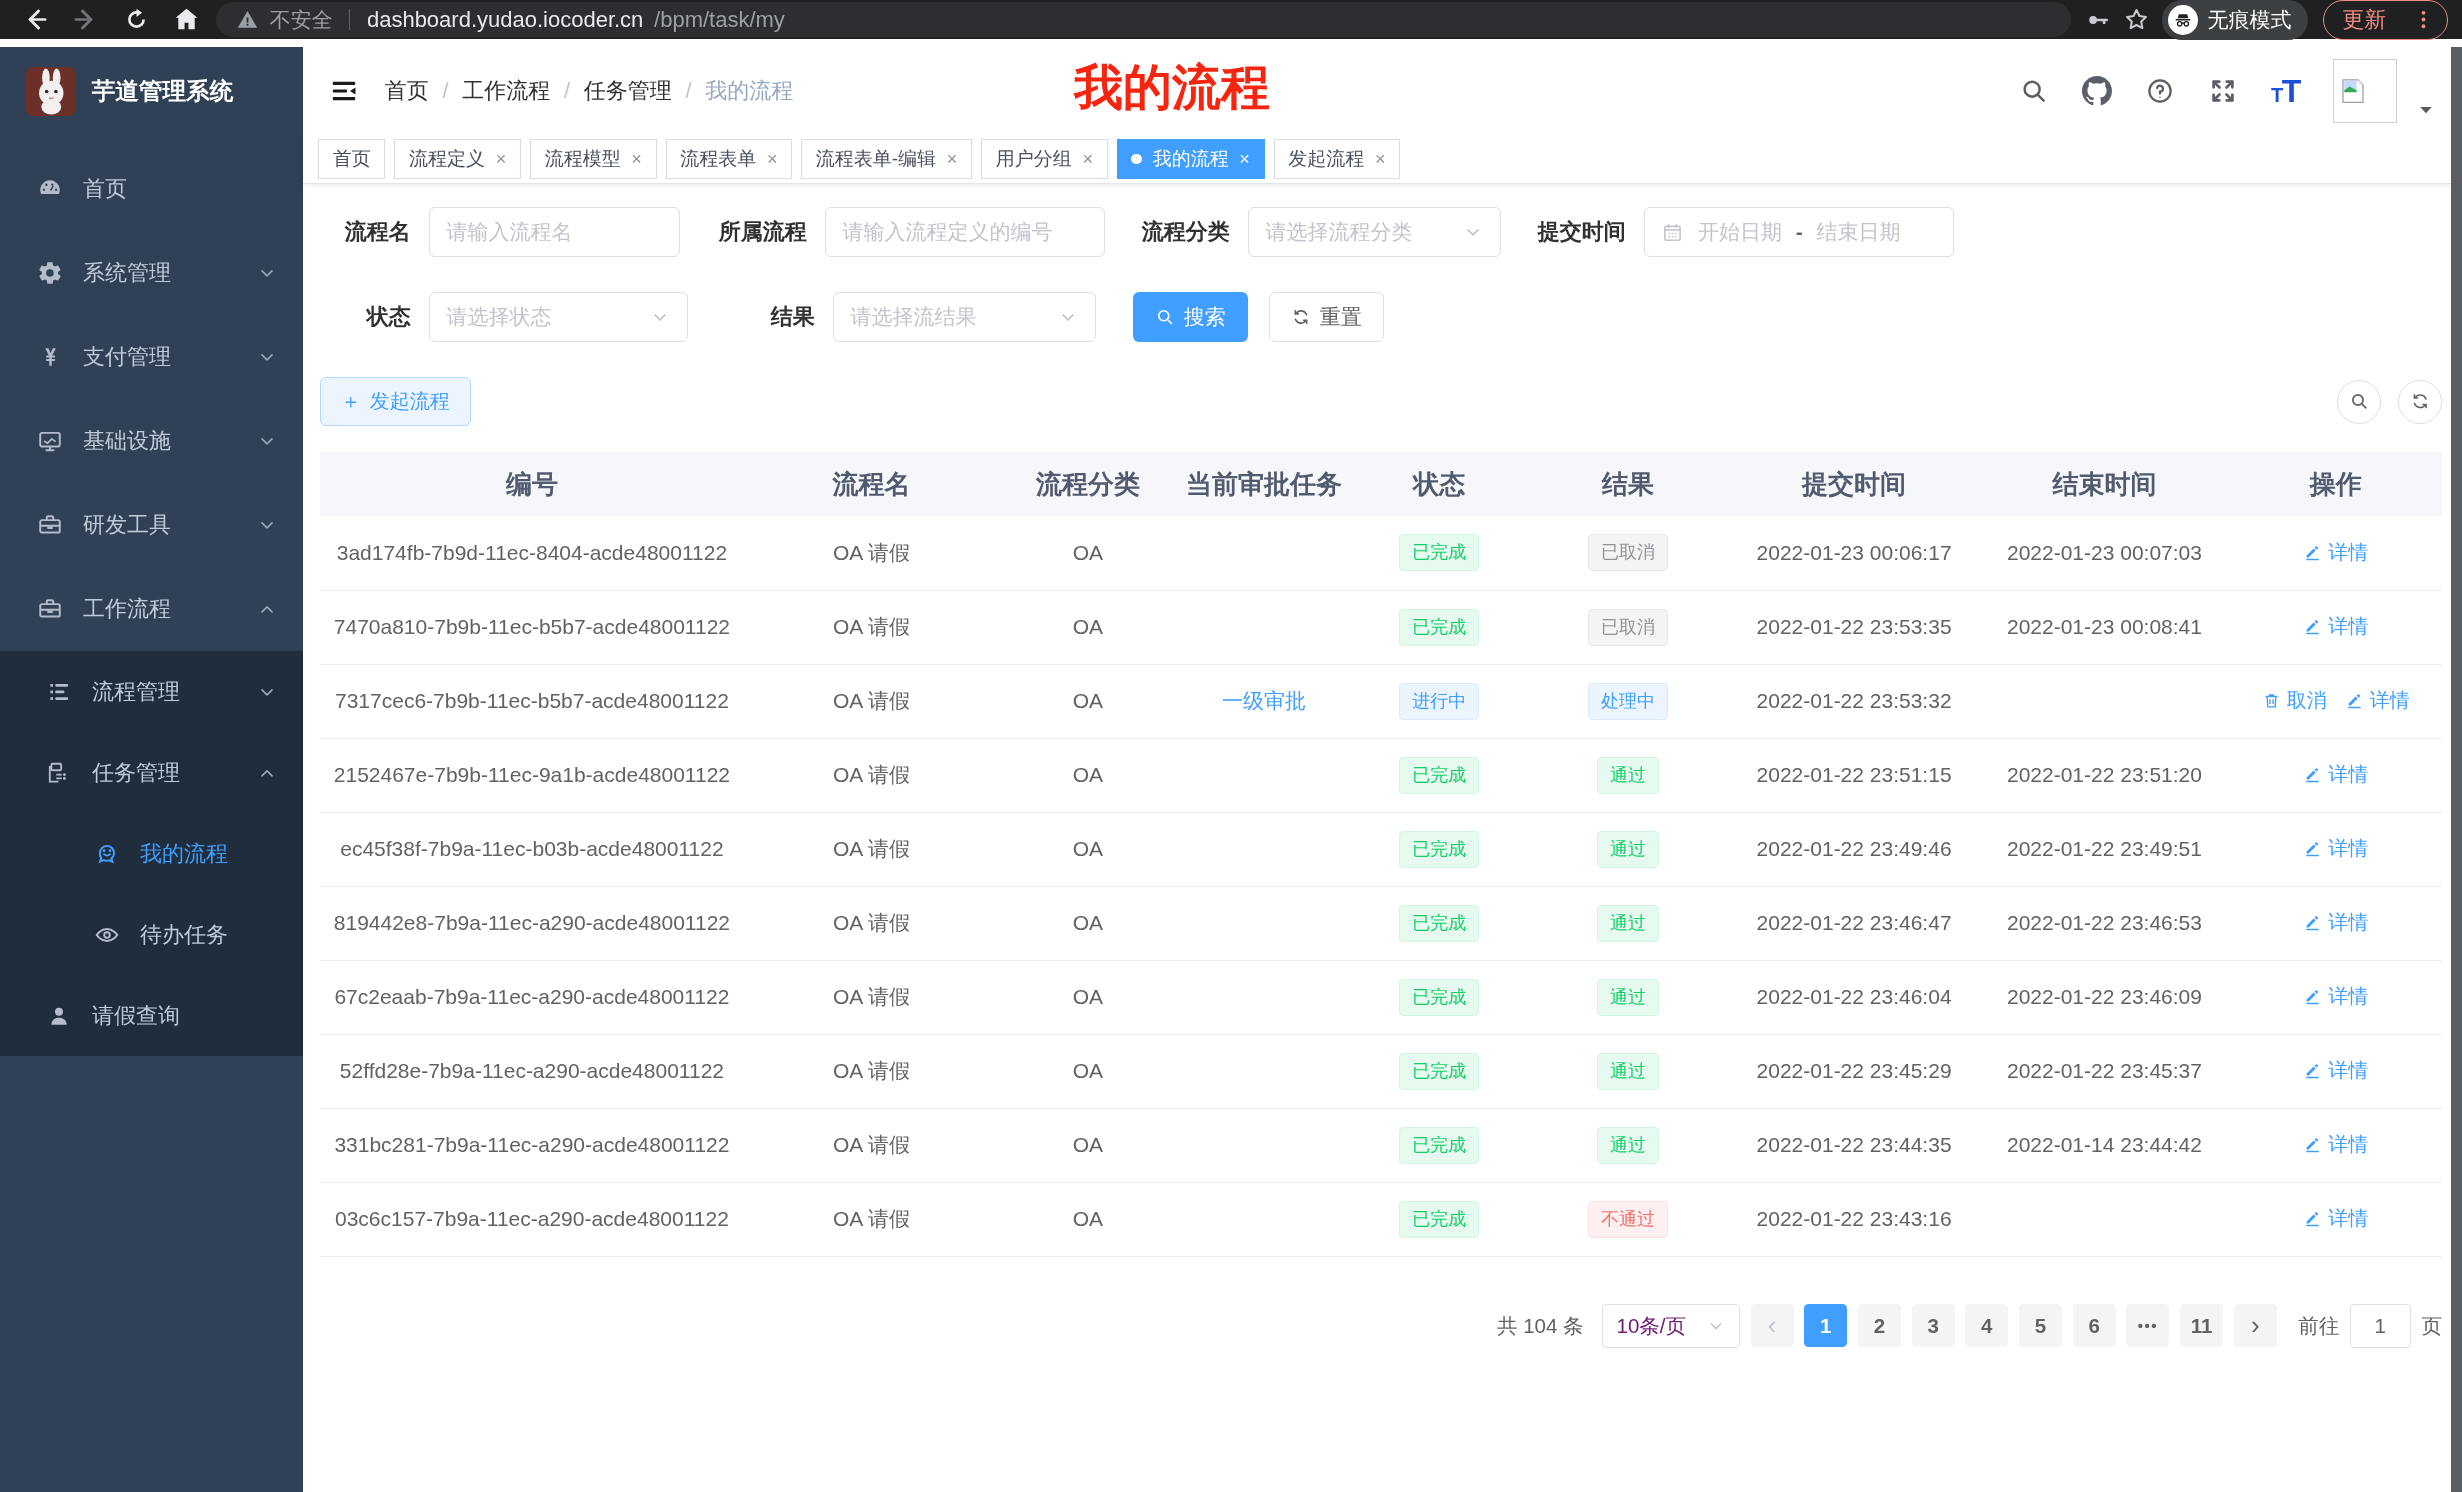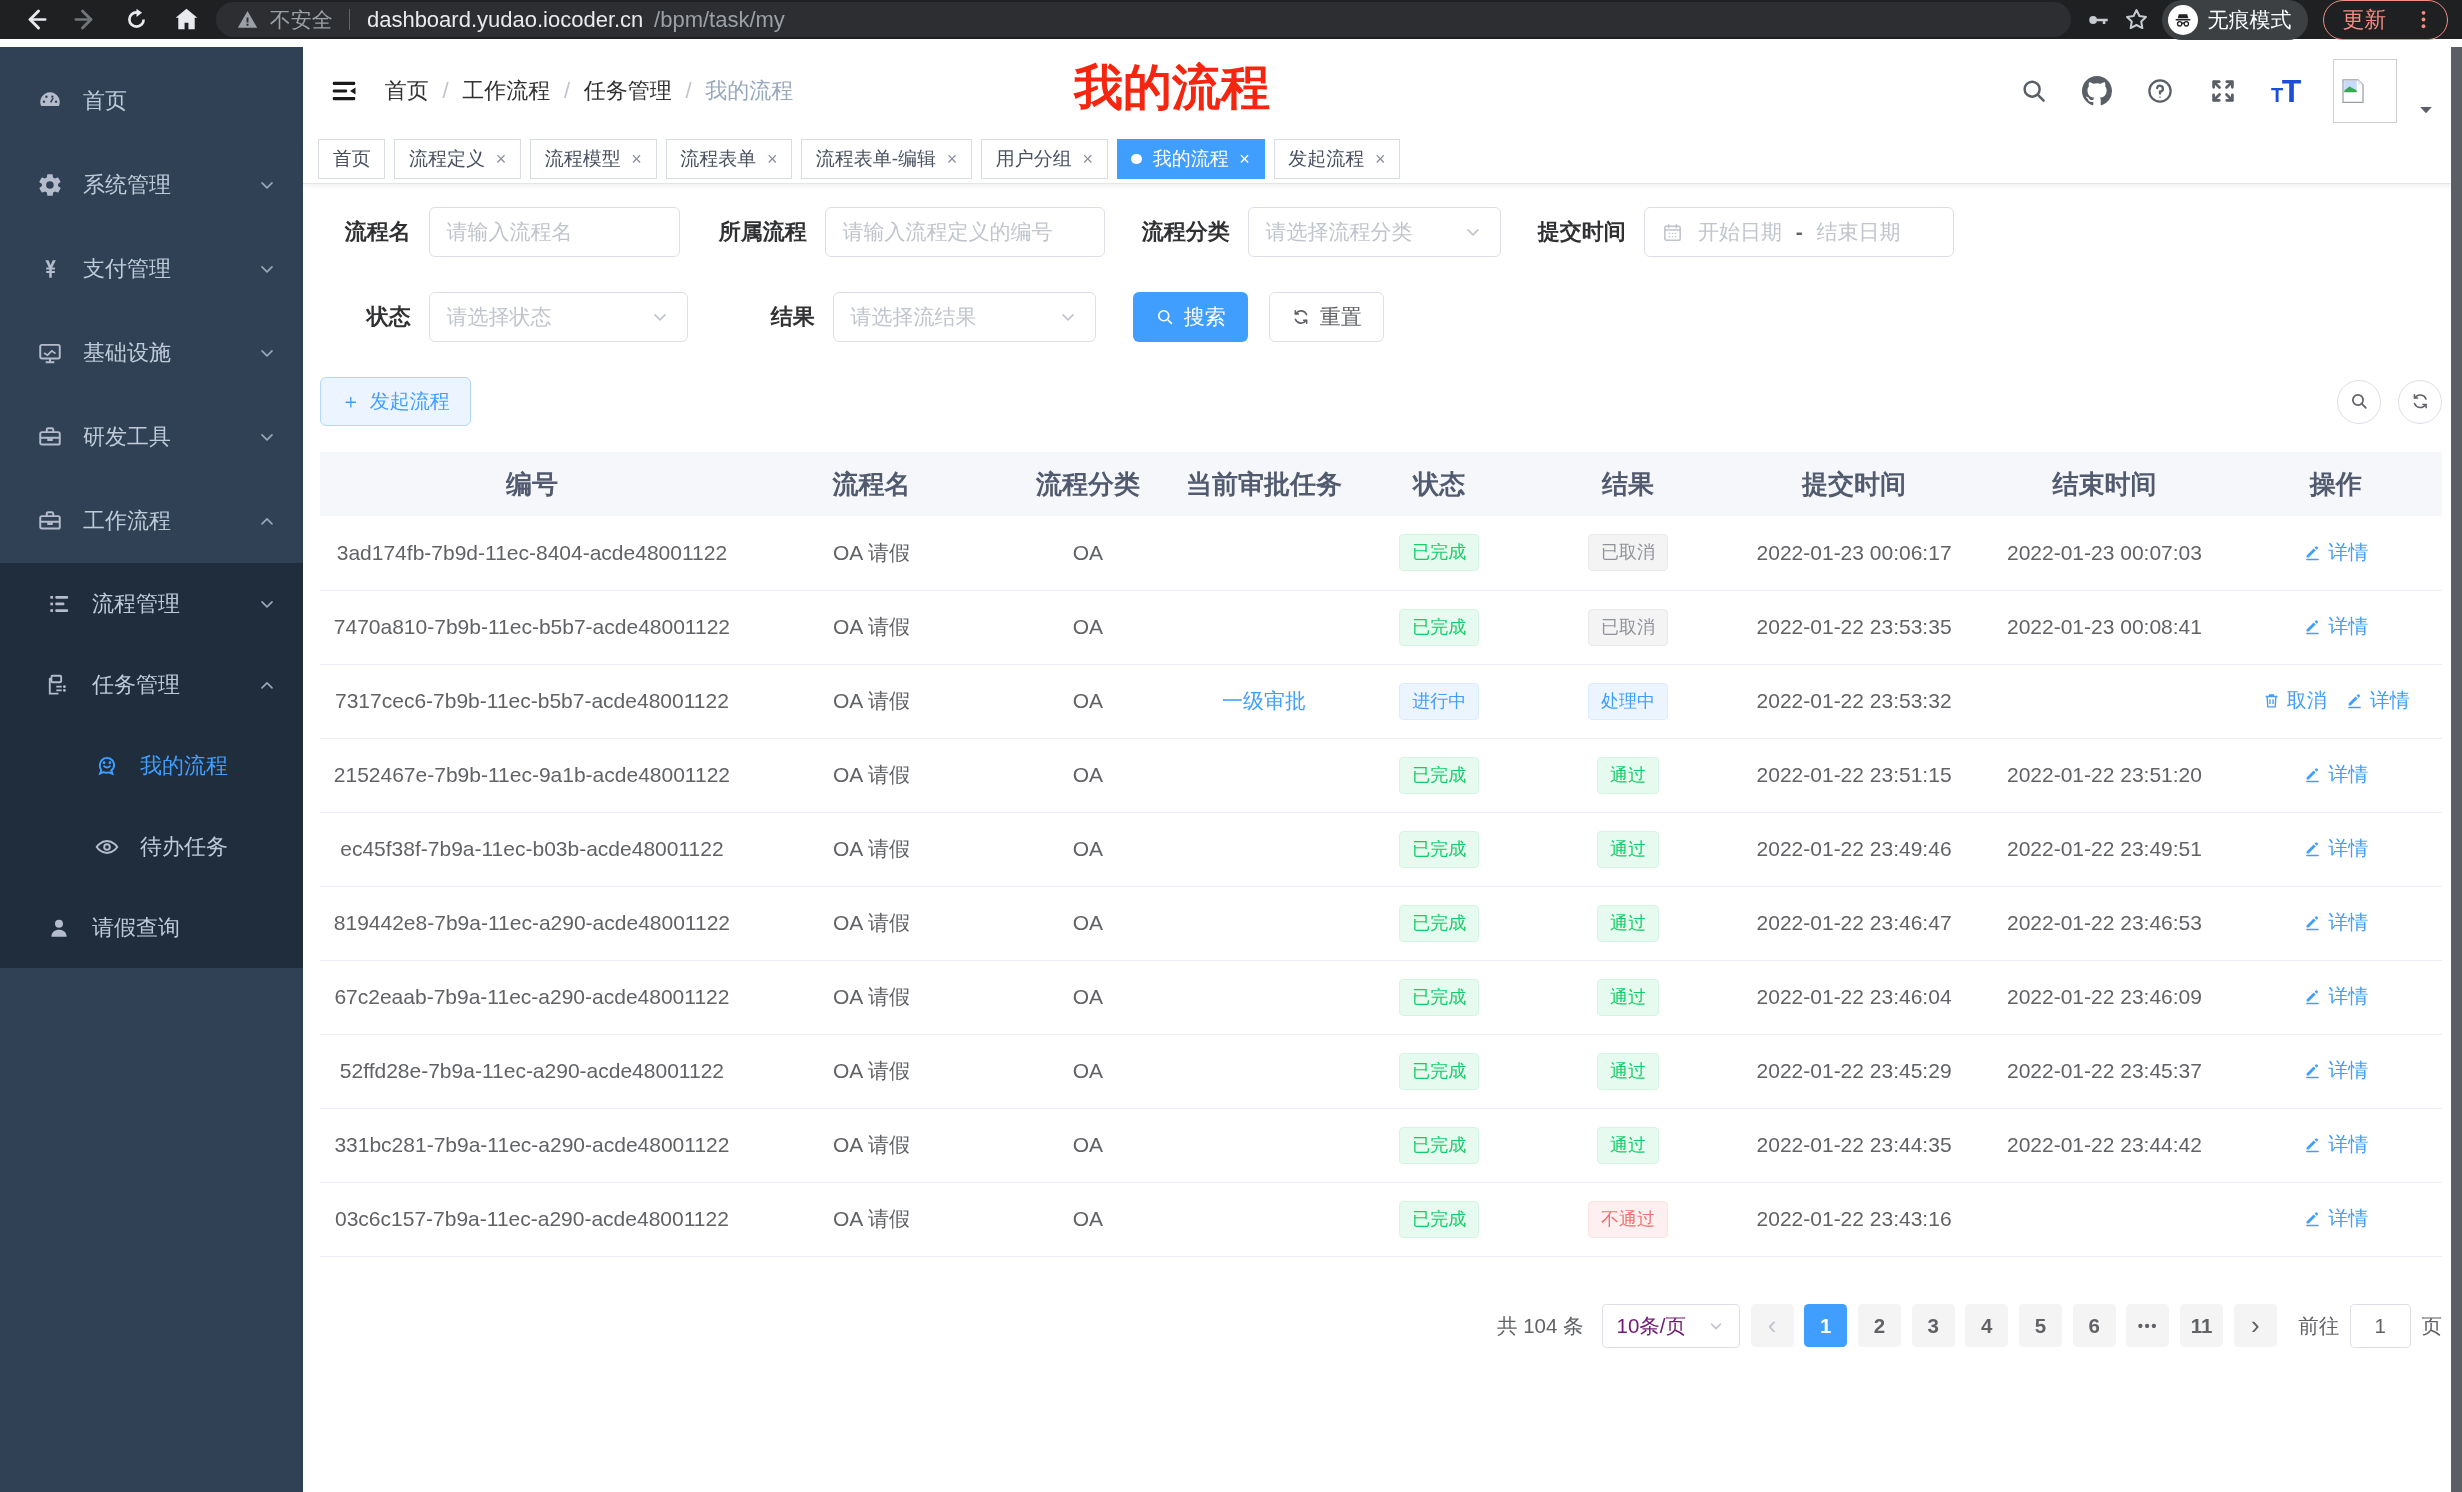--- a/index.html
+++ b/index.html
@@ -188,20 +188,35 @@
           <circle cx="12" cy="12" r="2"></circle>
           <circle cx="12" cy="19" r="2"></circle>
         </svg>
       </span>
   </div>
 </div>
 
 <div class="app">
 
   <aside class="sidebar">
+    <div class="logo">
+      <span class="avatar">
+        <svg viewBox="0 0 64 64" width="49" height="49">
+            <rect width="64" height="64" rx="8" fill="#6d3028"></rect>
+            <ellipse cx="26" cy="14" rx="5" ry="12" fill="#f3efee"></ellipse>
+            <ellipse cx="40" cy="14" rx="5" ry="12" fill="#f3efee"></ellipse>
+            <circle cx="33" cy="34" r="16" fill="#f3efee"></circle>
+            <ellipse cx="33" cy="52" rx="13" ry="10" fill="#f3efee"></ellipse>
+            <circle cx="27" cy="32" r="2.4" fill="#333"></circle>
+            <circle cx="39" cy="32" r="2.4" fill="#333"></circle>
+            <path d="M30 40c2 1.6 4 1.6 6 0" stroke="#b98" stroke-width="1.8" fill="none"></path>
+          </svg>
+      </span>
+      <span class="title">芋道管理系统</span>
+    </div>
     <ul class="menu" id="menu">
         <li class="menu-item lvl0">
           <span class="ic mi">
             <svg viewBox="0 0 24 24" fill="currentColor">
               <path d="M12 4a9 9 0 0 0-8.2 12.7h16.4A9 9 0 0 0 12 4zM6.4 13.7a1.1 1.1 0 1 1 0-2.2 1.1 1.1 0 0 1 0 2.2zm2.3-4.5a1.1 1.1 0 1 1 0-2.2 1.1 1.1 0 0 1 0 2.2zm4.6 4.5-1.4-.8 2.9-4.8 1.1.7zm-.2-5.6a1.1 1.1 0 1 1 2.2 0 1.1 1.1 0 0 1-2.2 0zm4.5 5.6a1.1 1.1 0 1 1 0-2.2 1.1 1.1 0 0 1 0 2.2z"></path>
             </svg>
           </span>
           <span>首页</span>
         </li>
         <li class="menu-item lvl0">
@@ -730,21 +745,21 @@
                 </span></td>
             </tr>
             <tr>
               <td>331bc281-7b9a-11ec-a290-acde48001122</td>
               <td>OA 请假</td>
               <td>OA</td>
               <td></td>
               <td><span class="badge success">已完成</span></td>
               <td><span class="badge success">通过</span></td>
               <td>2022-01-22 23:44:35</td>
-              <td>2022-01-22 23:44:42</td>
+              <td>2022-01-14 23:44:42</td>
               <td><span class="act">
                   <span class="ic aic">
                     <svg viewBox="0 0 24 24" fill="currentColor">
                       <path d="m4.6 15.8 8.8-8.8 2.6 2.6-8.8 8.8H4.6zM14.6 5.8l1.5-1.5a1 1 0 0 1 1.4 0l1.2 1.2a1 1 0 0 1 0 1.4l-1.5 1.5z"></path>
                       <rect x="4" y="20" width="16" height="1.7" rx=".8"></rect>
                     </svg>
                   </span>
                   <span>详情</span>
                 </span></td>
             </tr>

